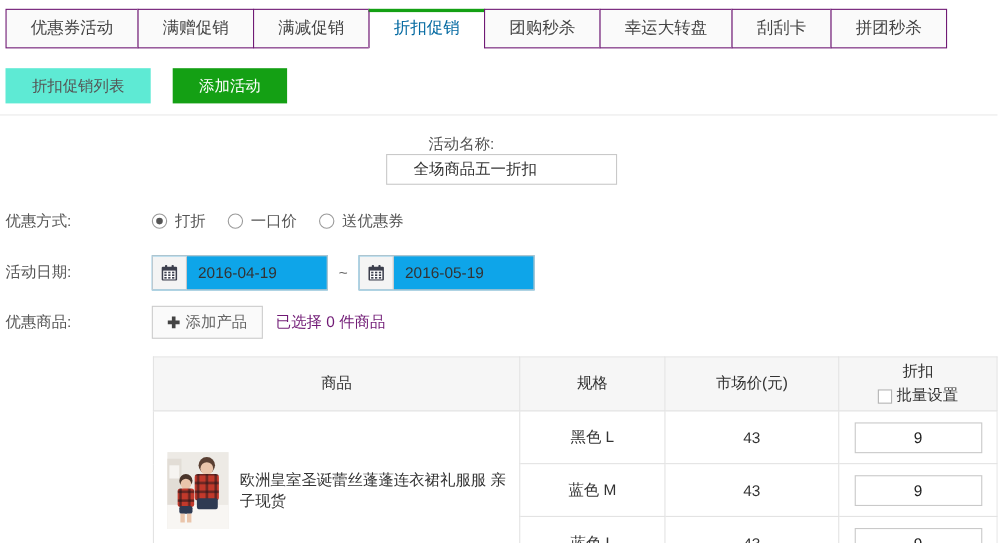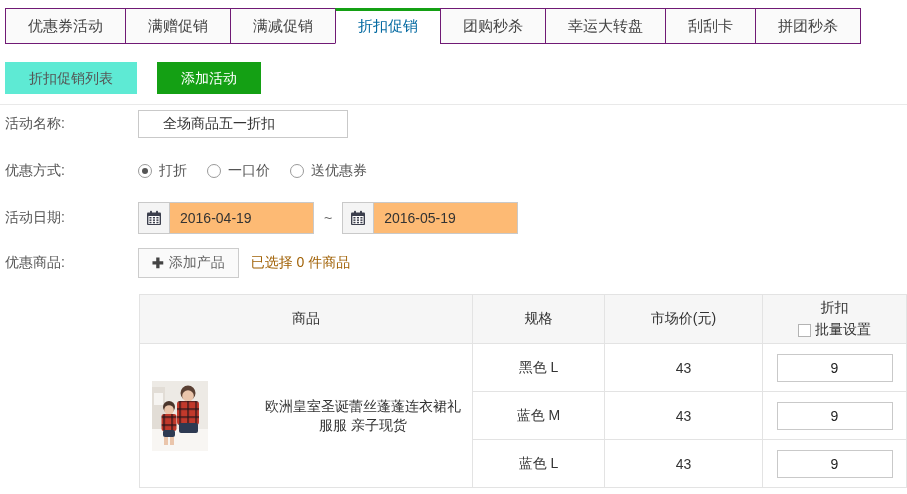--- a/index.html
+++ b/index.html
@@ -20,57 +20,57 @@
   .subnav { display:flex; margin:18px 0 0 5px; }
   .subtab { height:32px; line-height:32px; padding:0 24px; font-size:14px; cursor:pointer; }
   .subtab.list { background:#5eead4; color:#555; }
   .subtab.add { background:var(--green); color:#fff; margin-left:20px; }
   .divider { border-top:1px solid #e9e9e9; margin-top:10px; }
 
   
   .form { padding-left:5px; }
   .frow { display:flex; align-items:center; }
   .flabel { width:133px; font-size:14px; color:#555; flex:none; }
-  .row-name { margin-top:5px; }
+  .row-name { margin-top:17px;flex-direction:column; }
   .name-input { width:210px; height:28px; border:1px solid #c9c9c9; padding:0 24px;
     font-size:14px; color:#333; font-family:inherit; }
   .row-method { margin-top:24px; }
   .radio-opt { display:inline-flex; align-items:center; margin-right:20px; font-size:14px;
     color:#555; cursor:pointer; }
   .radio { width:14px; height:14px; border:1px solid #9a9a9a; border-radius:50%;
     background:#fff; margin-right:7px; position:relative; display:inline-block; flex:none; }
   .radio.checked::after { content:""; position:absolute; left:3px; top:3px; width:6px;
     height:6px; border-radius:50%; background:#555; }
   .row-dates { margin-top:22px; }
-  .dategroup { display:flex; align-items:center; width:176px; height:32px;
-    border:1px solid #c9c9c9; background:#fdba74; }
+  .dategroup { display:flex; align-items:center; width:160px; height:32px;
+    border:1px solid #c9c9c9; background:#0ea5e9; }
   .calbox { width:31px; height:30px; background:#f4f4f4; border-right:1px solid #c9c9c9;
     display:flex; align-items:center; justify-content:center; flex:none; cursor:pointer; }
   .dateval { border:none; background:transparent; width:130px; padding-left:10px;
     font-size:14px; color:#333; font-family:inherit; outline:none; }
   .tilde { margin:0 10px; color:#666; font-size:14px; }
   .row-products { margin-top:14px; }
   .addprod { display:inline-flex; align-items:center; height:30px; padding:0 13px;
     border:1px solid #ccc; background:#fafafa; font-size:14px; color:#666; cursor:pointer; }
   .plus { color:#444; font-weight:bold; margin-right:5px; font-size:14px; }
-  .selinfo { margin-left:12px; font-size:14px; color:#a16207; }
+  .selinfo { margin-left:12px; font-size:14px; color:#701a75; }
 
   
   .ptable { margin:16px 0 0 139px; border-collapse:collapse; table-layout:fixed; width:767px; }
   .ptable col.c-product { width:333px; } .ptable col.c-spec { width:132px; }
   .ptable col.c-price { width:158px; } .ptable col.c-discount { width:144px; }
   .ptable th, .ptable td { border:1px solid #e3e3e3; text-align:center; font-size:14px;
     color:#333; font-weight:normal; }
   .ptable thead th { background:#f6f6f6; height:44px; padding:4px 0; }
   .ptable tbody td { height:48px; }
   .disc-head { display:flex; flex-direction:column; align-items:center; gap:4px; }
   .batch { display:inline-flex; align-items:center; cursor:pointer; }
   .checkbox { width:13px; height:13px; border:1px solid #b3b3b3; background:#fff;
     display:inline-block; margin-right:4px; flex:none; }
-  .prodcell { display:flex; align-items:center; text-align:center; padding:0 6px 0 12px;gap:42px; }
+  .prodcell { display:flex; align-items:center; text-align:left; padding:0 6px 0 12px; }
   .thumb { width:56px; height:70px; flex:none; display:block; }
   .ptitle { margin-left:10px; font-size:14px; color:#333; line-height:1.35; }
   .disc-input { width:116px; height:28px; border:1px solid #c9c9c9; text-align:center;
     font-size:14px; color:#222; font-family:inherit; }
 </style>
 </head>
 <body>
 
 <div class="page">
 

